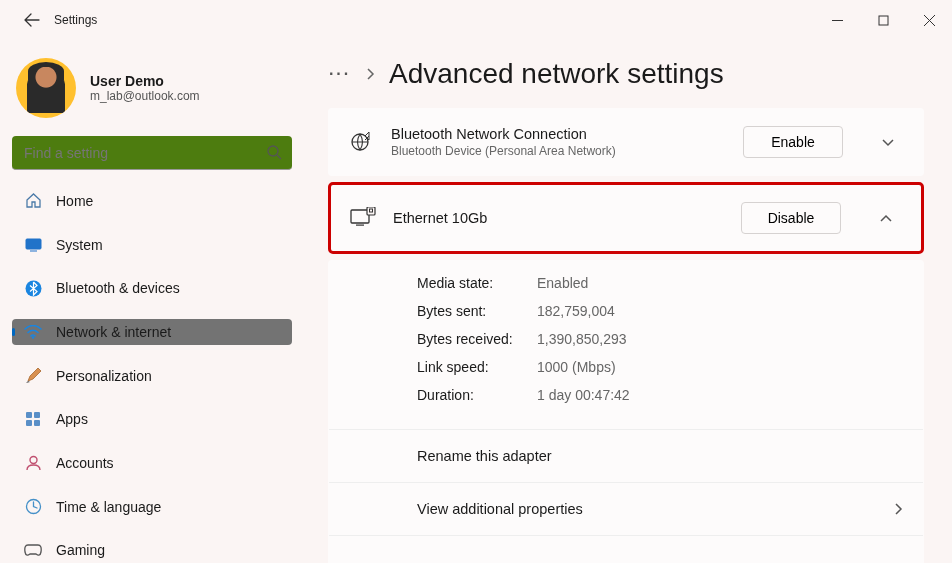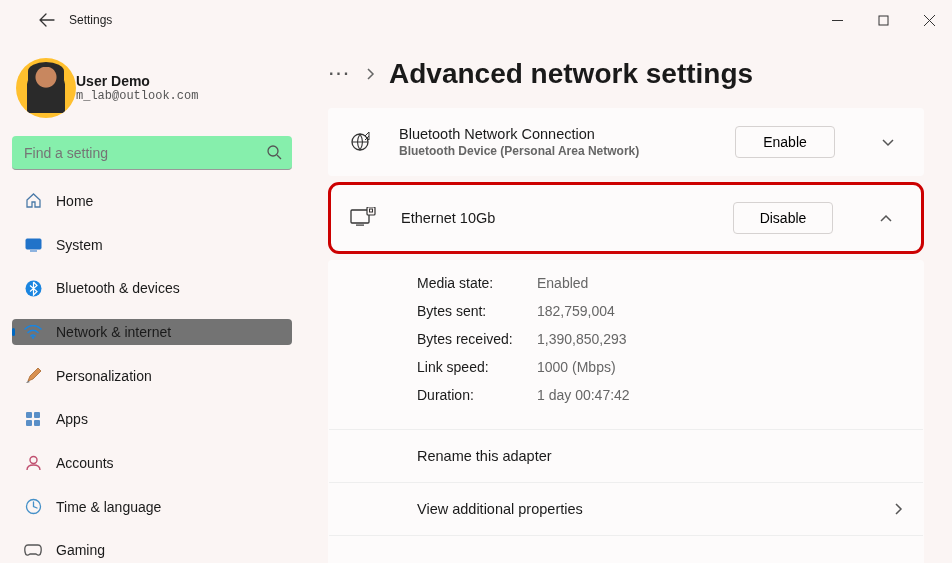--- a/index.html
+++ b/index.html
@@ -1,62 +1,62 @@
 <!DOCTYPE html>
 <html><head>
 <meta charset="utf-8">
 <style>
 * { box-sizing: border-box; margin: 0; padding: 0; font-family: "Segoe UI", -apple-system, sans-serif; }
 body { width: 952px; height: 563px; background: #fbf5f4; overflow: hidden; display: flex; flex-direction: column; }
 
 
-.titlebar { height: 40px; display: flex; align-items: center; padding: 0 0 0 29px; }
+.titlebar { height: 40px; display: flex; align-items: center; padding: 0 0 0 14px; }
 .titlebar .back { width: 36px; display:flex; align-items:center; justify-content:center; cursor:pointer; }
 .titlebar .title { font-size: 12px; color: #222; margin-left: 4px; font-weight: 400; }
 .titlebar .spacer { flex: 1; }
 .winbtn { width: 46px; height: 32px; display:flex; align-items:center; justify-content:center; cursor:pointer; }
 .winbtn svg { pointer-events:none; }
 
 
 .layout { flex:1; display:flex; overflow:hidden; }
 
 
 .sidebar { width: 304px; padding: 10px 12px 0 12px; display:flex; flex-direction:column; background:#fbf5f4; }
-.user-row { display:flex; align-items:center; padding: 8px 4px 18px 4px; }
+.user-row { display:flex; align-items:center; gap:14px; padding: 8px 4px 18px 4px; }
 .avatar { width:60px; height:60px; border-radius:50%; background:#ffc02e; position:relative; overflow:hidden; }
 .avatar::after { content:""; position:absolute; width:38px; height:46px; left:11px; top:9px; background: radial-gradient(circle at 50% 22%, #c8875f 0 10px, transparent 11px), radial-gradient(ellipse at 50% 100%, #2a2a2a 0 22px, transparent 23px); }
 .avatar-hair { position:absolute; top:4px; left:12px; width:36px; height:18px; background:#2a2a2a; border-radius:50% 50% 0 0; }
 .user-name { font-size:14px; font-weight:600; color:#1a1a1a; }
-.user-email { font-size:12px; color:#555;font-family:Liberation Mono, monospace; }
+.user-email { font-size:12px; color:#555; }
 
 .search-wrap { position:relative; margin-bottom:18px; }
-.search-input { width:100%; height:34px; border:none; border-bottom:1px solid #999; background:#86efac; border-radius:4px; padding:0 36px 0 12px; font-size:14px; outline:none; }
+.search-input { width:100%; height:34px; border:none; border-bottom:1px solid #999; background:#4d7c0f; border-radius:4px; padding:0 36px 0 12px; font-size:14px; outline:none; }
 .search-icon { position:absolute; right:10px; top:8px; color:#555; }
 
 .nav { display:flex; flex-direction:column; gap:18px; overflow-y:auto; flex:1; }
 .nav-item { display:flex; align-items:center; gap:14px; height:38px; padding:0 12px; border-radius:4px; cursor:pointer; font-size:14px; color:#1a1a1a; position:relative; }
 .nav-item.active { background:#737373; }
 .nav-item.active::before { content:""; position:absolute; left:0; top:9px; bottom:9px; width:3px; background:#0067c0; border-radius:2px; }
 .nav-ico { width:18px; height:18px; display:flex; align-items:center; justify-content:center; flex-shrink:0; }
 
 
 .main { flex:1; padding: 18px 28px 0 24px; overflow-y:auto; }
 .breadcrumb { display:flex; align-items:center; gap:14px; margin-bottom:18px; }
 .breadcrumb .more { width:24px; height:24px; display:flex; align-items:center; justify-content:center; cursor:pointer; font-weight:bold; letter-spacing:2px; color:#555; }
 .breadcrumb .chev { color:#666; }
-.breadcrumb h1 { font-size:28px; font-weight:700; color:#1a1a1a; }
+.breadcrumb h1 { font-size:28px; font-weight:400; color:#1a1a1a; }
 
 .card { background:#fdfbfb; border-radius:4px; border:1px solid transparent; margin-bottom:6px; }
-.card-head { display:flex; align-items:center; gap:24px; padding:14px 18px; min-height:66px; }
-.hl-red { border:3px solid #c00; border-radius:11px; }
+.card-head { display:flex; align-items:center; gap:16px; padding:14px 18px; min-height:66px; }
+.hl-red { border:3px solid #c00; border-radius:5px; }
 .hl-red-btn { outline:3px solid #c00; outline-offset:-1px; border-radius:6px; }
 .adapter-ico { width:28px; height:28px; display:flex; align-items:center; justify-content:center; color:#333; flex-shrink:0; }
 .card-titles { flex:1; }
 .card-title { font-size:14.5px; font-weight:400; color:#1a1a1a; }
-.card-sub { font-size:12px; color:#666; margin-top:2px;font-weight:bold; }
+.card-sub { font-size:12px; color:#666; margin-top:2px; }
 .pill-btn { min-width:100px; height:32px; padding:0 22px; border:1px solid #d6d2d1; background:#fdfbfb; border-radius:4px; font-size:14px; cursor:pointer; margin-right:12px; }
 .expand-btn { width:34px; height:34px; display:flex; align-items:center; justify-content:center; cursor:pointer; color:#555; }
 
 .details { padding: 8px 20px 20px 88px; }
 .detail-row { display:flex; padding:6px 0; font-size:14px; }
 .detail-label { width:120px; color:#1a1a1a; }
 .detail-value { color:#666; }
 
 .sub-row { display:flex; align-items:center; justify-content:space-between; padding:18px 20px 18px 88px; border-top:1px solid #eee; font-size:14.5px; color:#1a1a1a; }
 .sub-row .right-ico { color:#555; }

